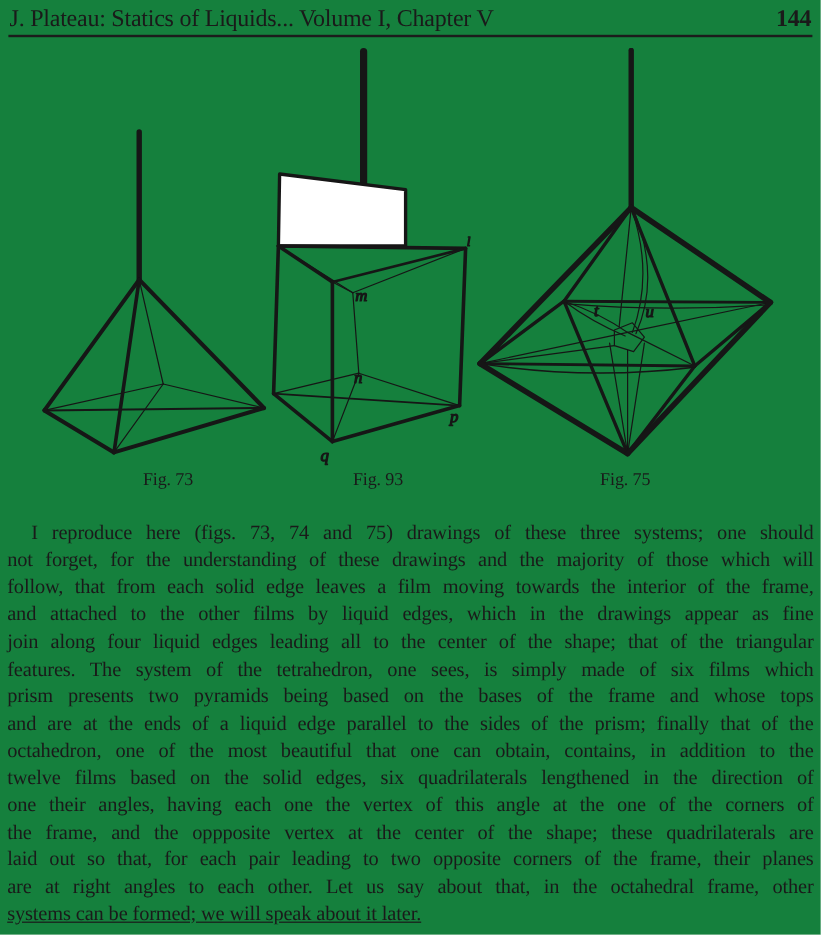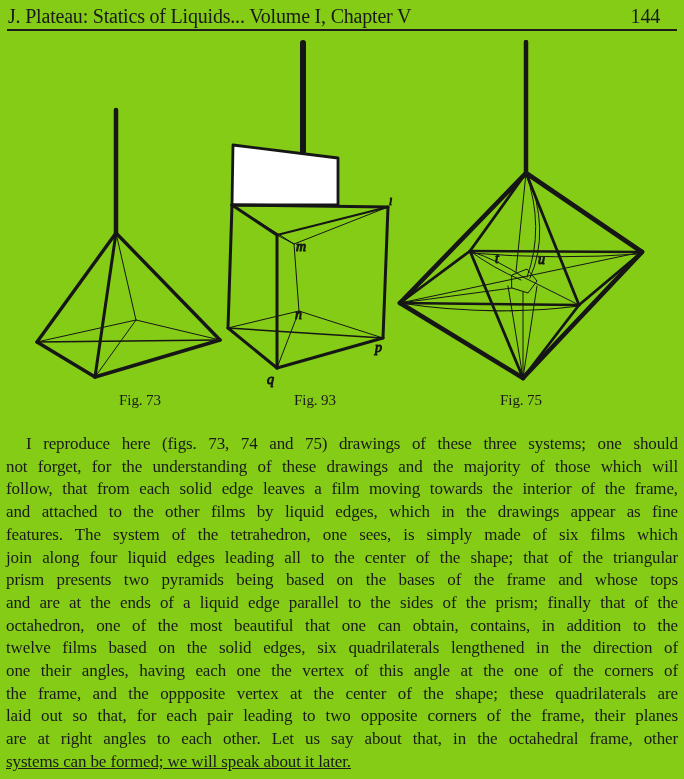--- a/index.html
+++ b/index.html
@@ -1,26 +1,26 @@
 <!DOCTYPE html>
 <html><head>
 <meta charset="utf-8">
 <style>
   html,body{margin:0;padding:0;background:#ffffff;}
   .page{
-    position:relative;width:684px;height:779px;background:#84cc16;
+    position:relative;width:684px;height:779px;background:#15803d;
     font-family:"Liberation Serif","DejaVu Serif",serif;color:#1a1a1a;
     overflow:hidden;
   }
   .running-head{
     position:absolute;top:5px;left:7px;right:7px;height:24px;
     font-size:20px;letter-spacing:-0.2px;white-space:nowrap;
   }
   .running-head .title{position:absolute;left:1px;top:0;}
-  .running-head .pageno{position:absolute;right:17px;top:0;}
+  .running-head .pageno{position:absolute;right:1px;top:0;font-weight:bold;}
   .head-rule{
     position:absolute;top:29px;left:7px;width:670px;height:2px;background:#1c1c1c;
   }
   .figures-svg{position:absolute;top:40px;left:0;}
   .fig-caption{
     position:absolute;top:392px;width:100px;text-align:center;
     font-size:15px;letter-spacing:-0.1px;
   }
   .cap-73{left:90px;} .cap-74{left:265px;} .cap-75{left:471px;}
   .body-text{
@@ -145,22 +145,22 @@
 
   <div class="fig-caption cap-73">Fig. 73</div>
   <div class="fig-caption cap-74">Fig. 93</div>
   <div class="fig-caption cap-75">Fig. 75</div>
 
   <div class="body-text">
     <div class="bl first">I reproduce here (figs. 73, 74 and 75) drawings of these three systems; one should</div>
     <div class="bl">not forget, for the understanding of these drawings and the majority of those which will</div>
     <div class="bl">follow, that from each solid edge leaves a film moving towards the interior of the frame,</div>
     <div class="bl">and attached to the other films by liquid edges, which in the drawings appear as fine</div>
+    <div class="bl">join along four liquid edges leading all to the center of the shape; that of the triangular</div>
     <div class="bl">features. The system of the tetrahedron, one sees, is simply made of six films which</div>
-    <div class="bl">join along four liquid edges leading all to the center of the shape; that of the triangular</div>
     <div class="bl">prism presents two pyramids being based on the bases of the frame and whose tops</div>
     <div class="bl">and are at the ends of a liquid edge parallel to the sides of the prism; finally that of the</div>
     <div class="bl">octahedron, one of the most beautiful that one can obtain, contains, in addition to the</div>
     <div class="bl">twelve films based on the solid edges, six quadrilaterals lengthened in the direction of</div>
     <div class="bl">one their angles, having each one the vertex of this angle at the one of the corners of</div>
     <div class="bl">the frame, and the oppposite vertex at the center of the shape; these quadrilaterals are</div>
     <div class="bl">laid out so that, for each pair leading to two opposite corners of the frame, their planes</div>
     <div class="bl">are at right angles to each other. Let us say about that, in the octahedral frame, other</div>
     <div class="bl last">systems can be formed; we will speak about it later.</div>
   </div>

